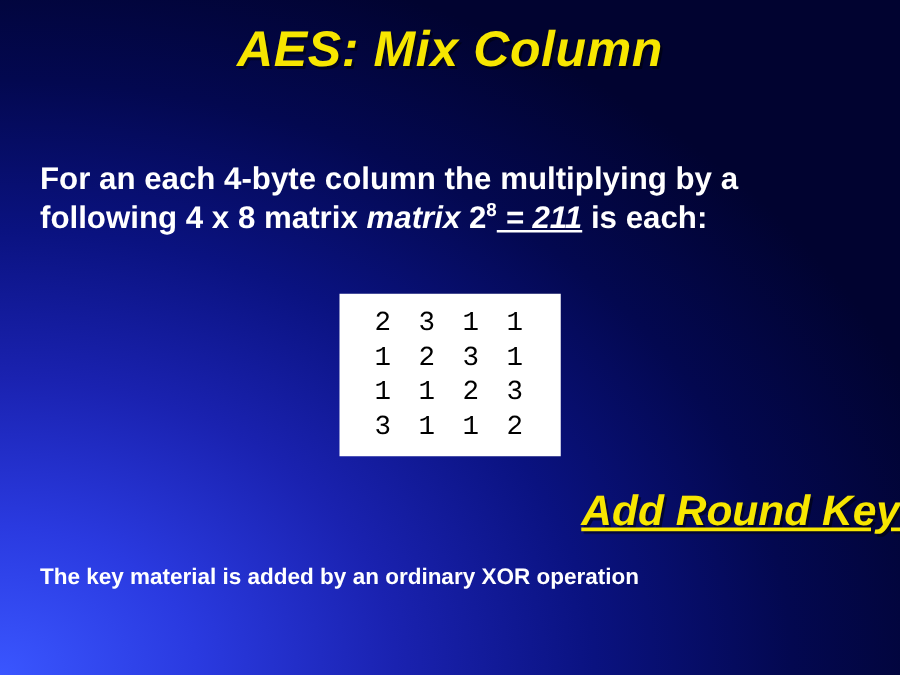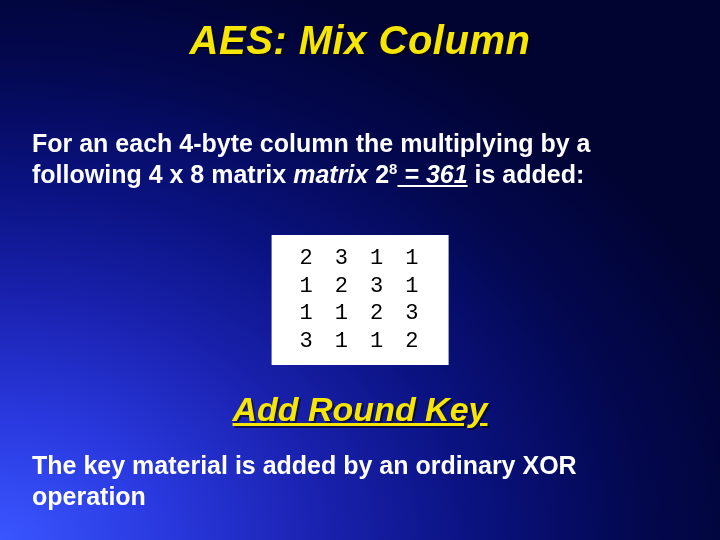--- a/index.html
+++ b/index.html
@@ -62,46 +62,46 @@
     line-height: 1.25;
     letter-spacing: 2px;
   }
   .matrix table { border-collapse: collapse; }
   .matrix td { padding: 0 10px; text-align: center; }
   .subtitle {
     position: absolute;
     top: 390px;
     left: 0;
     width: 100%;
-    text-align: center;
+    text-align: right;
     font-weight: bold;
     font-style: italic;
     font-size: 34px;
     color: #f7e600;
     text-decoration: underline;
     text-shadow: 2px 2px 0 rgba(0,0,0,0.5);
   }
   .para2 {
     position: absolute;
     top: 450px;
     left: 32px;
     right: 40px;
-    font-size: 25px;
+    font-size: 18px;
     font-weight: bold;
     line-height: 1.25;
   }
 </style>
 </head>
 <body>
 
 <div class="slide">
   <div class="title">AES: Mix Column</div>
 
   <div class="para1">
-    <span>For an each 4-byte column the multiplying by a following 4 x 8 matrix </span><span class="modulo">matrix</span><span> 2</span><span class="sup">8</span><span class="underline"> = 361</span><span> is added:</span>
+    <span>For an each 4-byte column the multiplying by a following 4 x 8 matrix </span><span class="modulo">matrix</span><span> 2</span><span class="sup">8</span><span class="underline"> = 211</span><span> is each:</span>
   </div>
 
   <div class="matrix">
     <table>
       <tbody>
           <tr>
         <td>2</td>
         <td>3</td>
         <td>1</td>
         <td>1</td>

